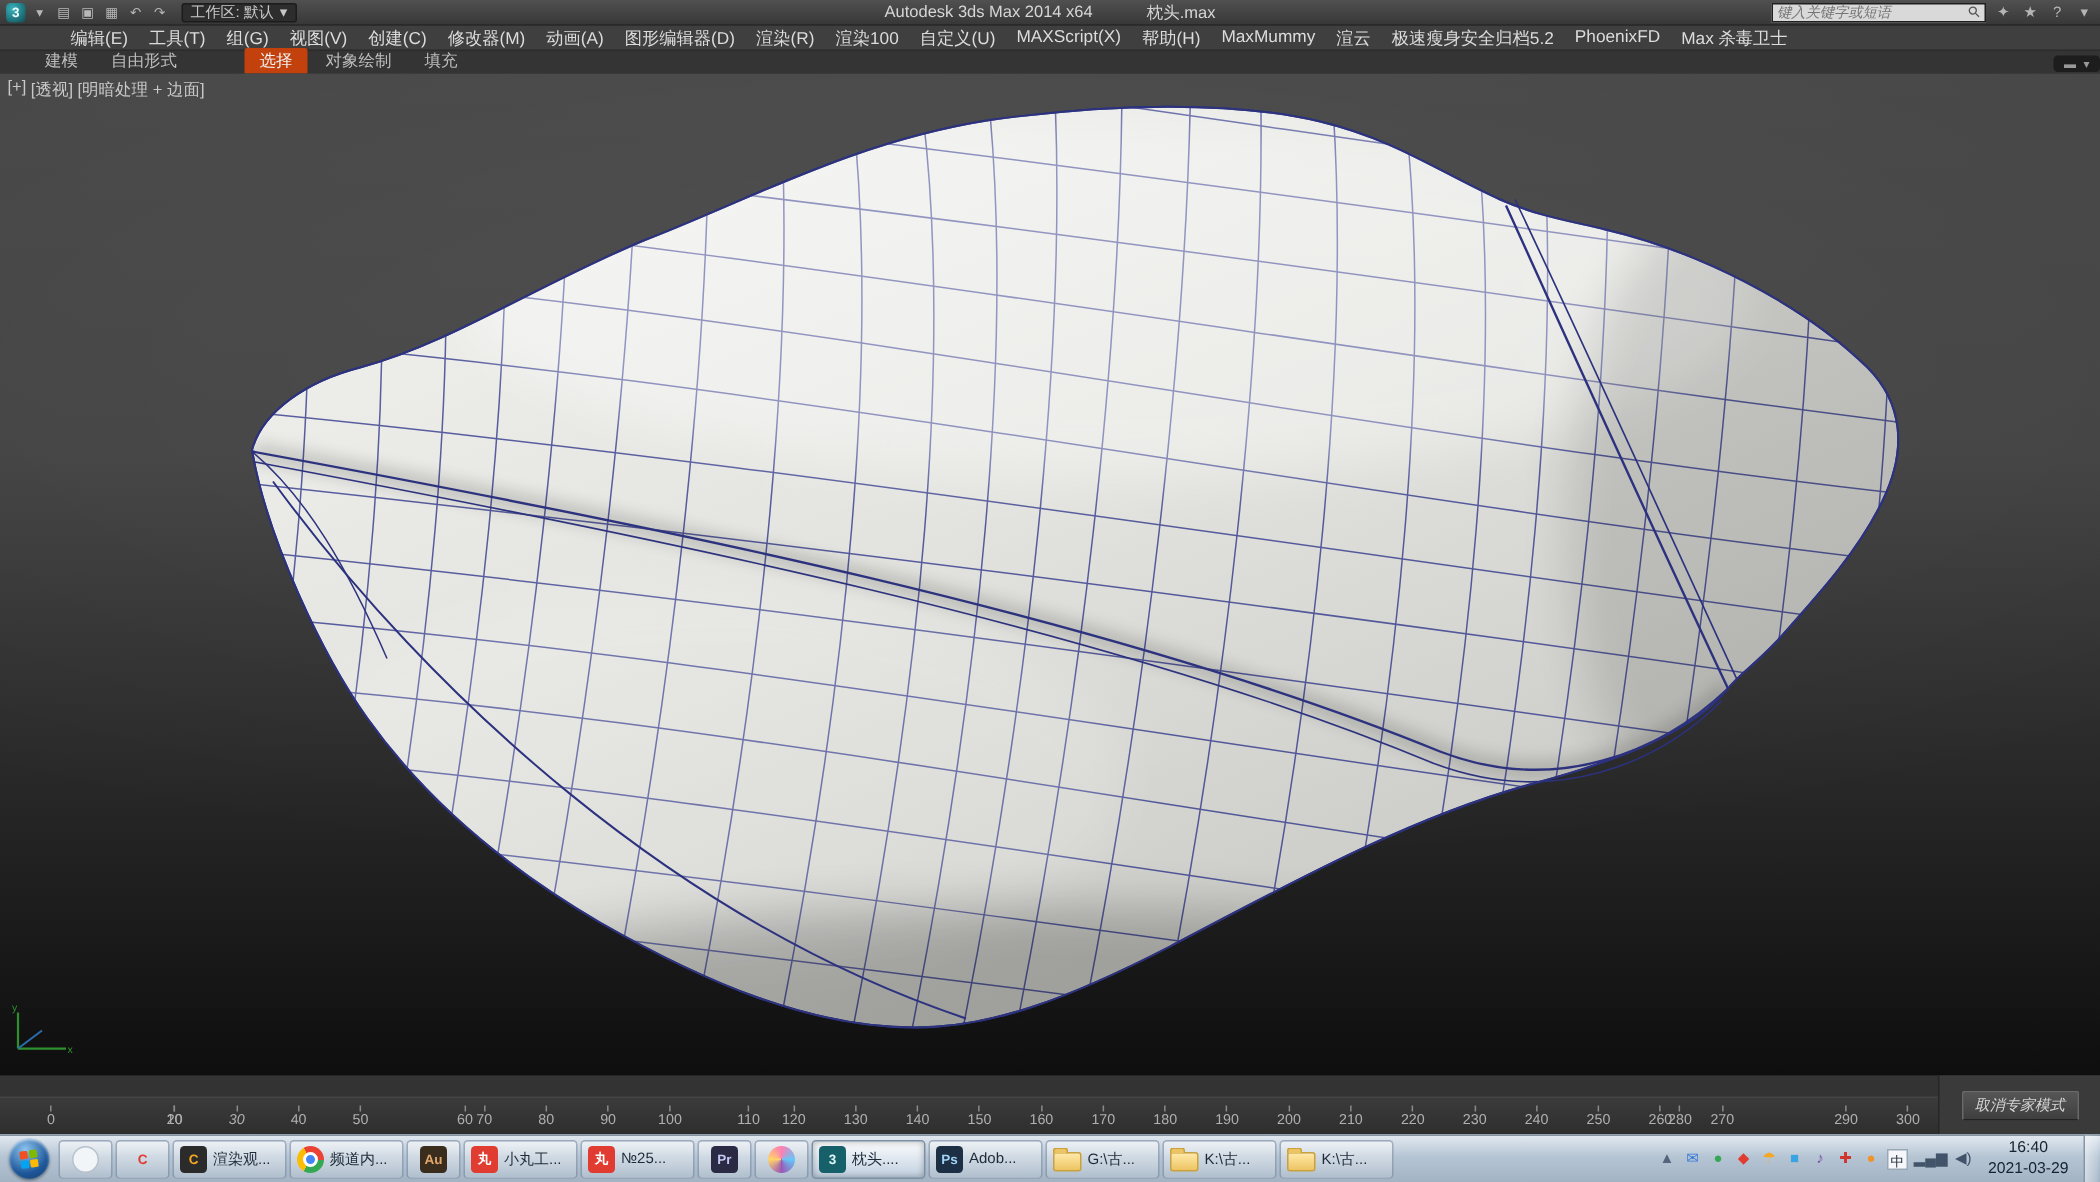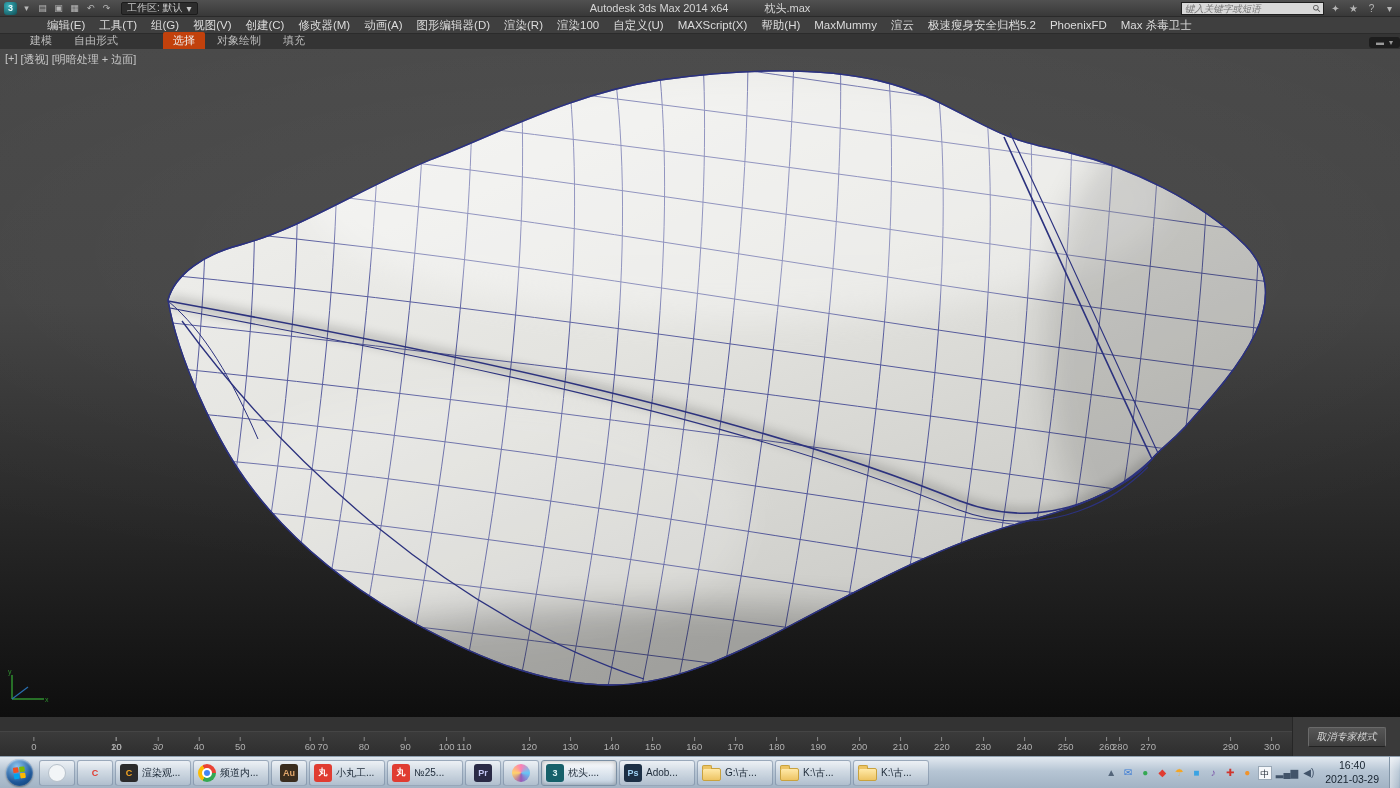--- a/index.html
+++ b/index.html
@@ -276,21 +276,21 @@
         <div class="tick" style="left: 75.2667px; margin-left: 41px;"><i></i>10</div>
         <div class="tick" style="left: 116.533px;"><i></i>20</div>
         <div class="tick" style="left: 157.8px; font-style: italic;"><i></i>30</div>
         <div class="tick" style="left: 199.067px;"><i></i>40</div>
         <div class="tick" style="left: 240.333px;"><i></i>50</div>
         <div class="tick" style="left: 300px; margin-left: 10px;"><i></i>60</div>
         <div class="tick" style="left: 322.867px;"><i></i>70</div>
         <div class="tick" style="left: 364.133px;"><i></i>80</div>
         <div class="tick" style="left: 405.4px;"><i></i>90</div>
         <div class="tick" style="left: 446.667px;"><i></i>100</div>
-        <div class="tick" style="left: 464px;"><i></i>110</div>
+        <div class="tick" style="left: 499px;"><i></i>110</div>
         <div class="tick" style="left: 529.2px;"><i></i>120</div>
         <div class="tick" style="left: 570.467px;"><i></i>130</div>
         <div class="tick" style="left: 611.733px;"><i></i>140</div>
         <div class="tick" style="left: 653px;"><i></i>150</div>
         <div class="tick" style="left: 694.267px;"><i></i>160</div>
         <div class="tick" style="left: 735.533px;"><i></i>170</div>
         <div class="tick" style="left: 776.8px;"><i></i>180</div>
         <div class="tick" style="left: 818.067px;"><i></i>190</div>
         <div class="tick" style="left: 859.333px;"><i></i>200</div>
         <div class="tick" style="left: 900.6px;"><i></i>210</div>

